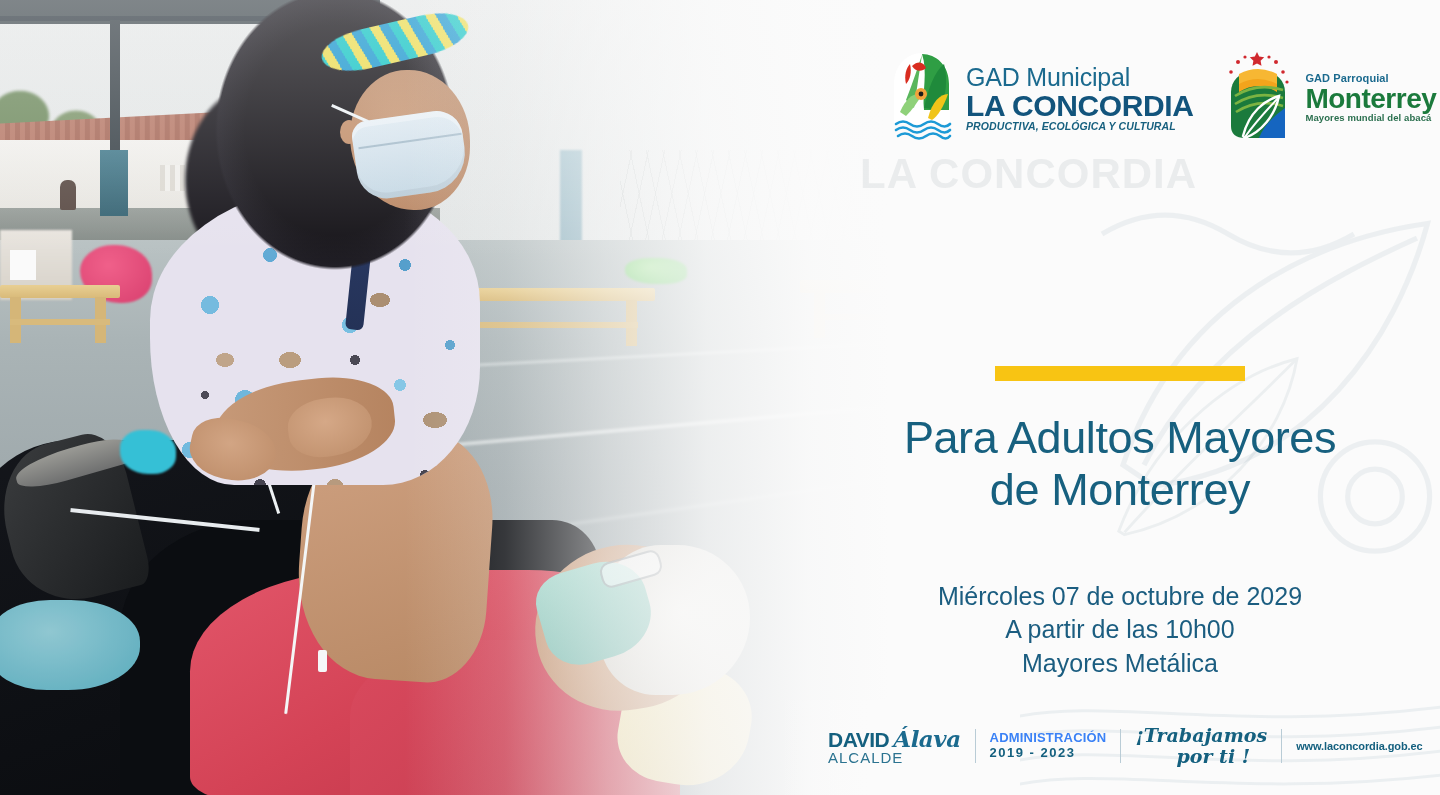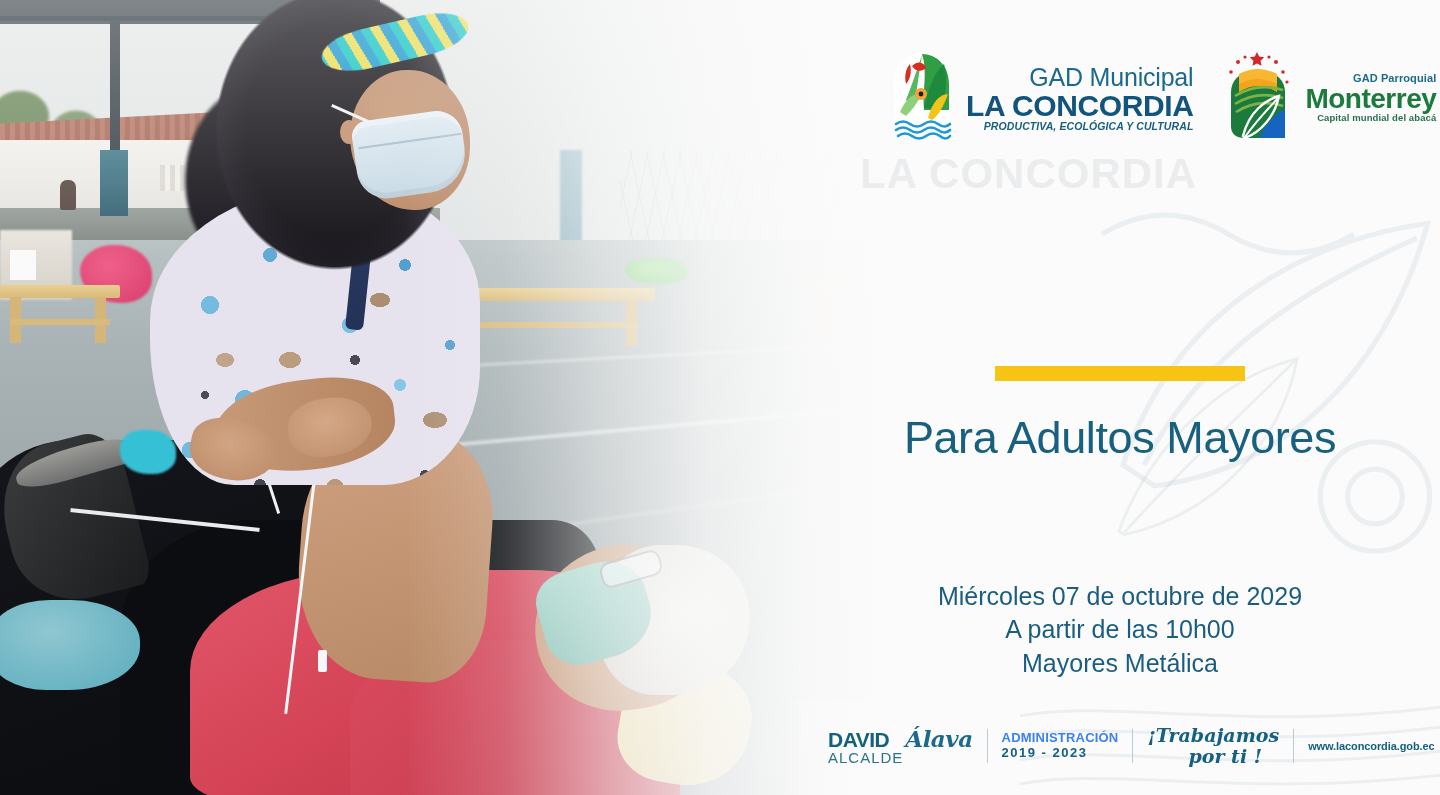--- a/index.html
+++ b/index.html
@@ -205,21 +205,21 @@
   .panel{position:absolute;right:0;top:0;width:640px;height:795px;}
 
   
   .wm-text{position:absolute;left:60px;top:150px;width:540px;
     font-weight:800;font-size:42px;letter-spacing:1px;color:rgba(150,160,168,.16);
     white-space:nowrap;}
   .wm-shape{position:absolute;right:-40px;top:150px;width:420px;height:420px;opacity:.085;}
   .wm-shape2{position:absolute;right:120px;top:330px;width:230px;height:230px;opacity:.09;}
 
   
-  .logos{position:absolute;left:88px;top:50px;display:flex;align-items:center;gap:28px;text-align:right;}
+  .logos{position:absolute;left:88px;top:50px;display:flex;align-items:center;gap:28px;}
   .logo{display:flex;align-items:center;gap:10px;}
   .logo-txt{line-height:1.04;}
   .lm-1{font-size:25px;color:#1b6a8e;font-weight:400;letter-spacing:-.2px;}
   .lm-2{font-size:30px;color:#12547c;font-weight:800;letter-spacing:-.4px;}
   .lm-3{font-size:10.5px;color:#17607f;font-weight:700;font-style:italic;letter-spacing:.1px;}
   .ls-1{font-size:11px;color:#1b6a8e;font-weight:600;letter-spacing:.1px;}
   .ls-2{font-size:28px;color:#1b7a3c;font-weight:800;letter-spacing:-.5px;line-height:1;}
   .ls-3{font-size:9.5px;color:#2a6f4e;font-weight:600;letter-spacing:.1px;}
 
   
@@ -232,21 +232,21 @@
   .details{position:absolute;left:0;top:580px;width:100%;text-align:center;
     color:#1b5d80;font-weight:400;font-size:25px;line-height:1.33;}
 
   
   .footer{position:absolute;left:780px;bottom:0;width:660px;height:95px;overflow:hidden;}
   .footer-bg{position:absolute;inset:0;background:linear-gradient(90deg,rgba(251,251,251,0),#fbfbfb 14%);}
   .footer-waves{position:absolute;right:0;top:0;width:420px;height:95px;opacity:.55;}
   .footer-row{position:absolute;left:48px;top:26px;display:flex;align-items:center;gap:14px;}
   .f-sep{width:1px;height:34px;background:#b9ccd6;}
   .f-david{line-height:1;}
-  .fd-1{font-size:21px;font-weight:800;color:#14607f;letter-spacing:-.5px;display:flex;align-items:baseline;gap:16px;}
+  .fd-1{font-size:21px;font-weight:800;color:#14607f;letter-spacing:-.5px;display:flex;align-items:baseline;gap:4px;}
   .fd-cursive{font-family:"DejaVu Serif",serif;font-style:italic;font-size:23px;font-weight:700;color:#1b6a8e;}
   .fd-2{font-size:15px;font-weight:400;color:#2b7390;letter-spacing:1px;}
   .f-admin{line-height:1.12;}
   .fa-1{font-size:13px;font-weight:700;color:#3b82f6;letter-spacing:.2px;}
   .fa-2{font-size:13px;font-weight:800;color:#14607f;letter-spacing:1.5px;}
   .f-slogan{font-family:"DejaVu Serif",serif;font-style:italic;font-weight:700;
     color:#14607f;font-size:19px;line-height:1;text-align:center;}
   .f-slogan .l2{display:block;padding-left:24px;margin-top:2px;}
   .f-url{font-size:11px;color:#14607f;font-weight:600;letter-spacing:-.1px;}
 </style>
@@ -407,33 +407,34 @@
             <path d="M14 46 q22 -14 48 -6"></path>
             <path d="M14 54 q22 -14 48 -6"></path>
             <path d="M15 62 q22 -14 47 -6"></path>
           </g>
           <path d="M22 86 C28 62 44 50 58 46 C54 66 40 82 24 88 Z" fill="none" stroke="#ffffff" stroke-width="2.4"></path>
           <path d="M24 87 C36 70 48 58 58 47" stroke="#ffffff" stroke-width="2" fill="none"></path>
         </svg>
         <div class="logo-txt">
           <div class="ls-1">GAD Parroquial</div>
           <div class="ls-2">Monterrey</div>
-          <div class="ls-3">Capital mundial del abacá</div>
+          <div class="ls-3">Mayores mundial del abacá</div>
         </div>
       </div>
 
     </div>
 
     <div class="headline">
     </div>
 
     <div class="divider"></div>
 
     <div class="subhead">
       <div>Para Adultos Mayores</div>
+      <div>de Monterrey</div>
     </div>
 
     <div class="details">
       <div>Miércoles 07 de octubre de 2029</div>
       <div>A partir de las 10h00</div>
       <div>Mayores Metálica</div>
     </div>
   </div>
 
   <div class="footer">

